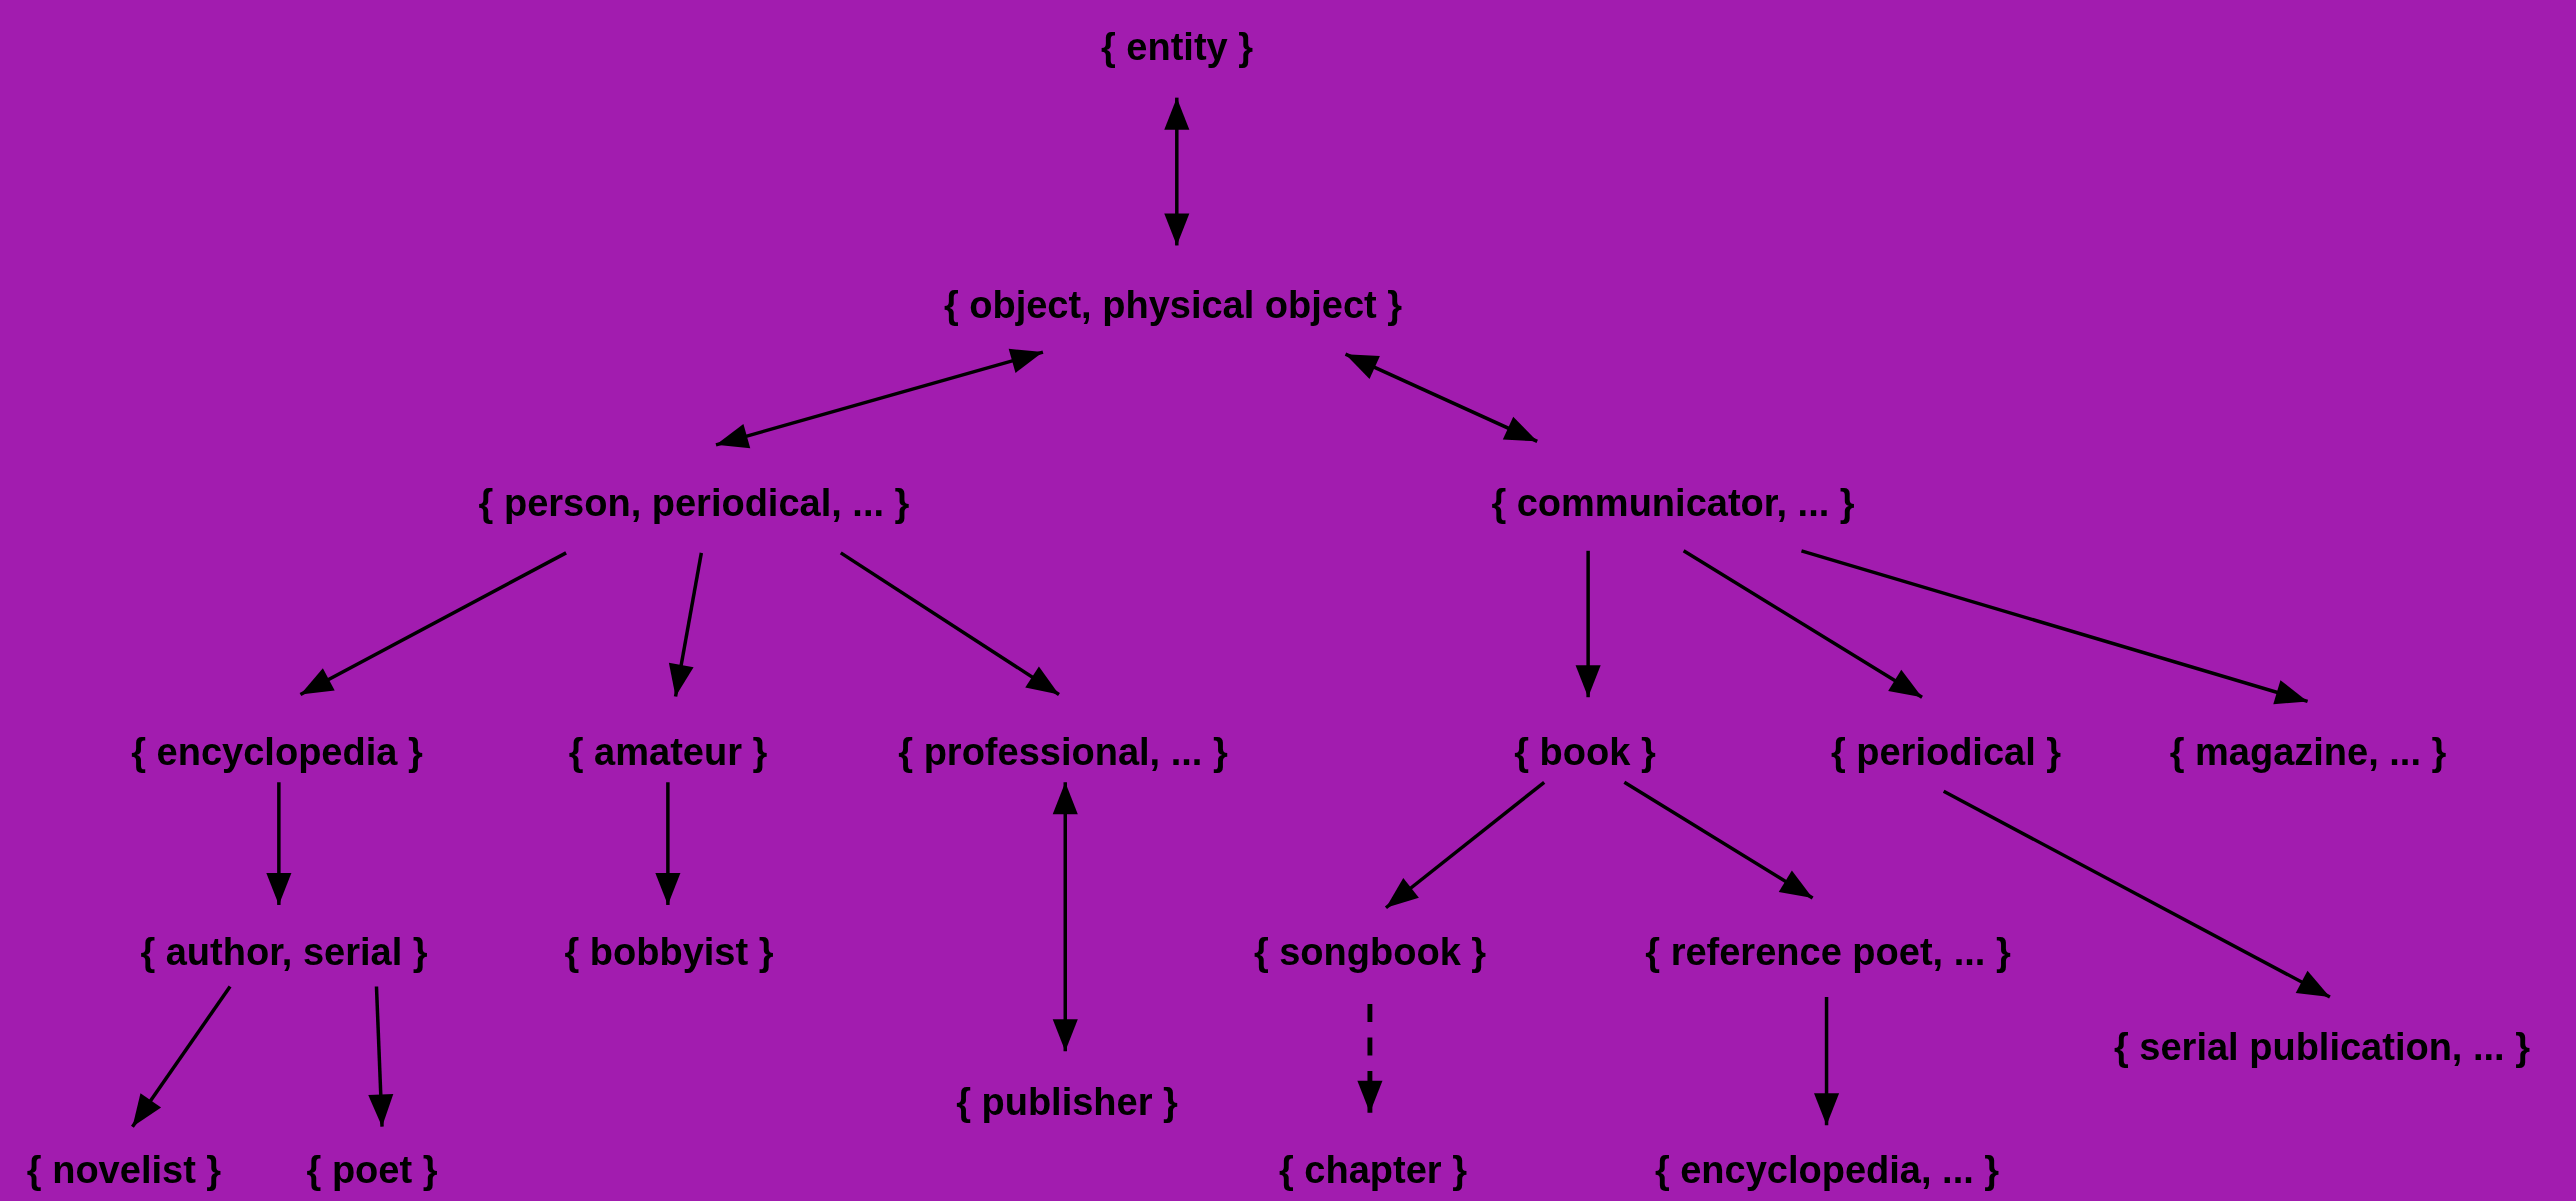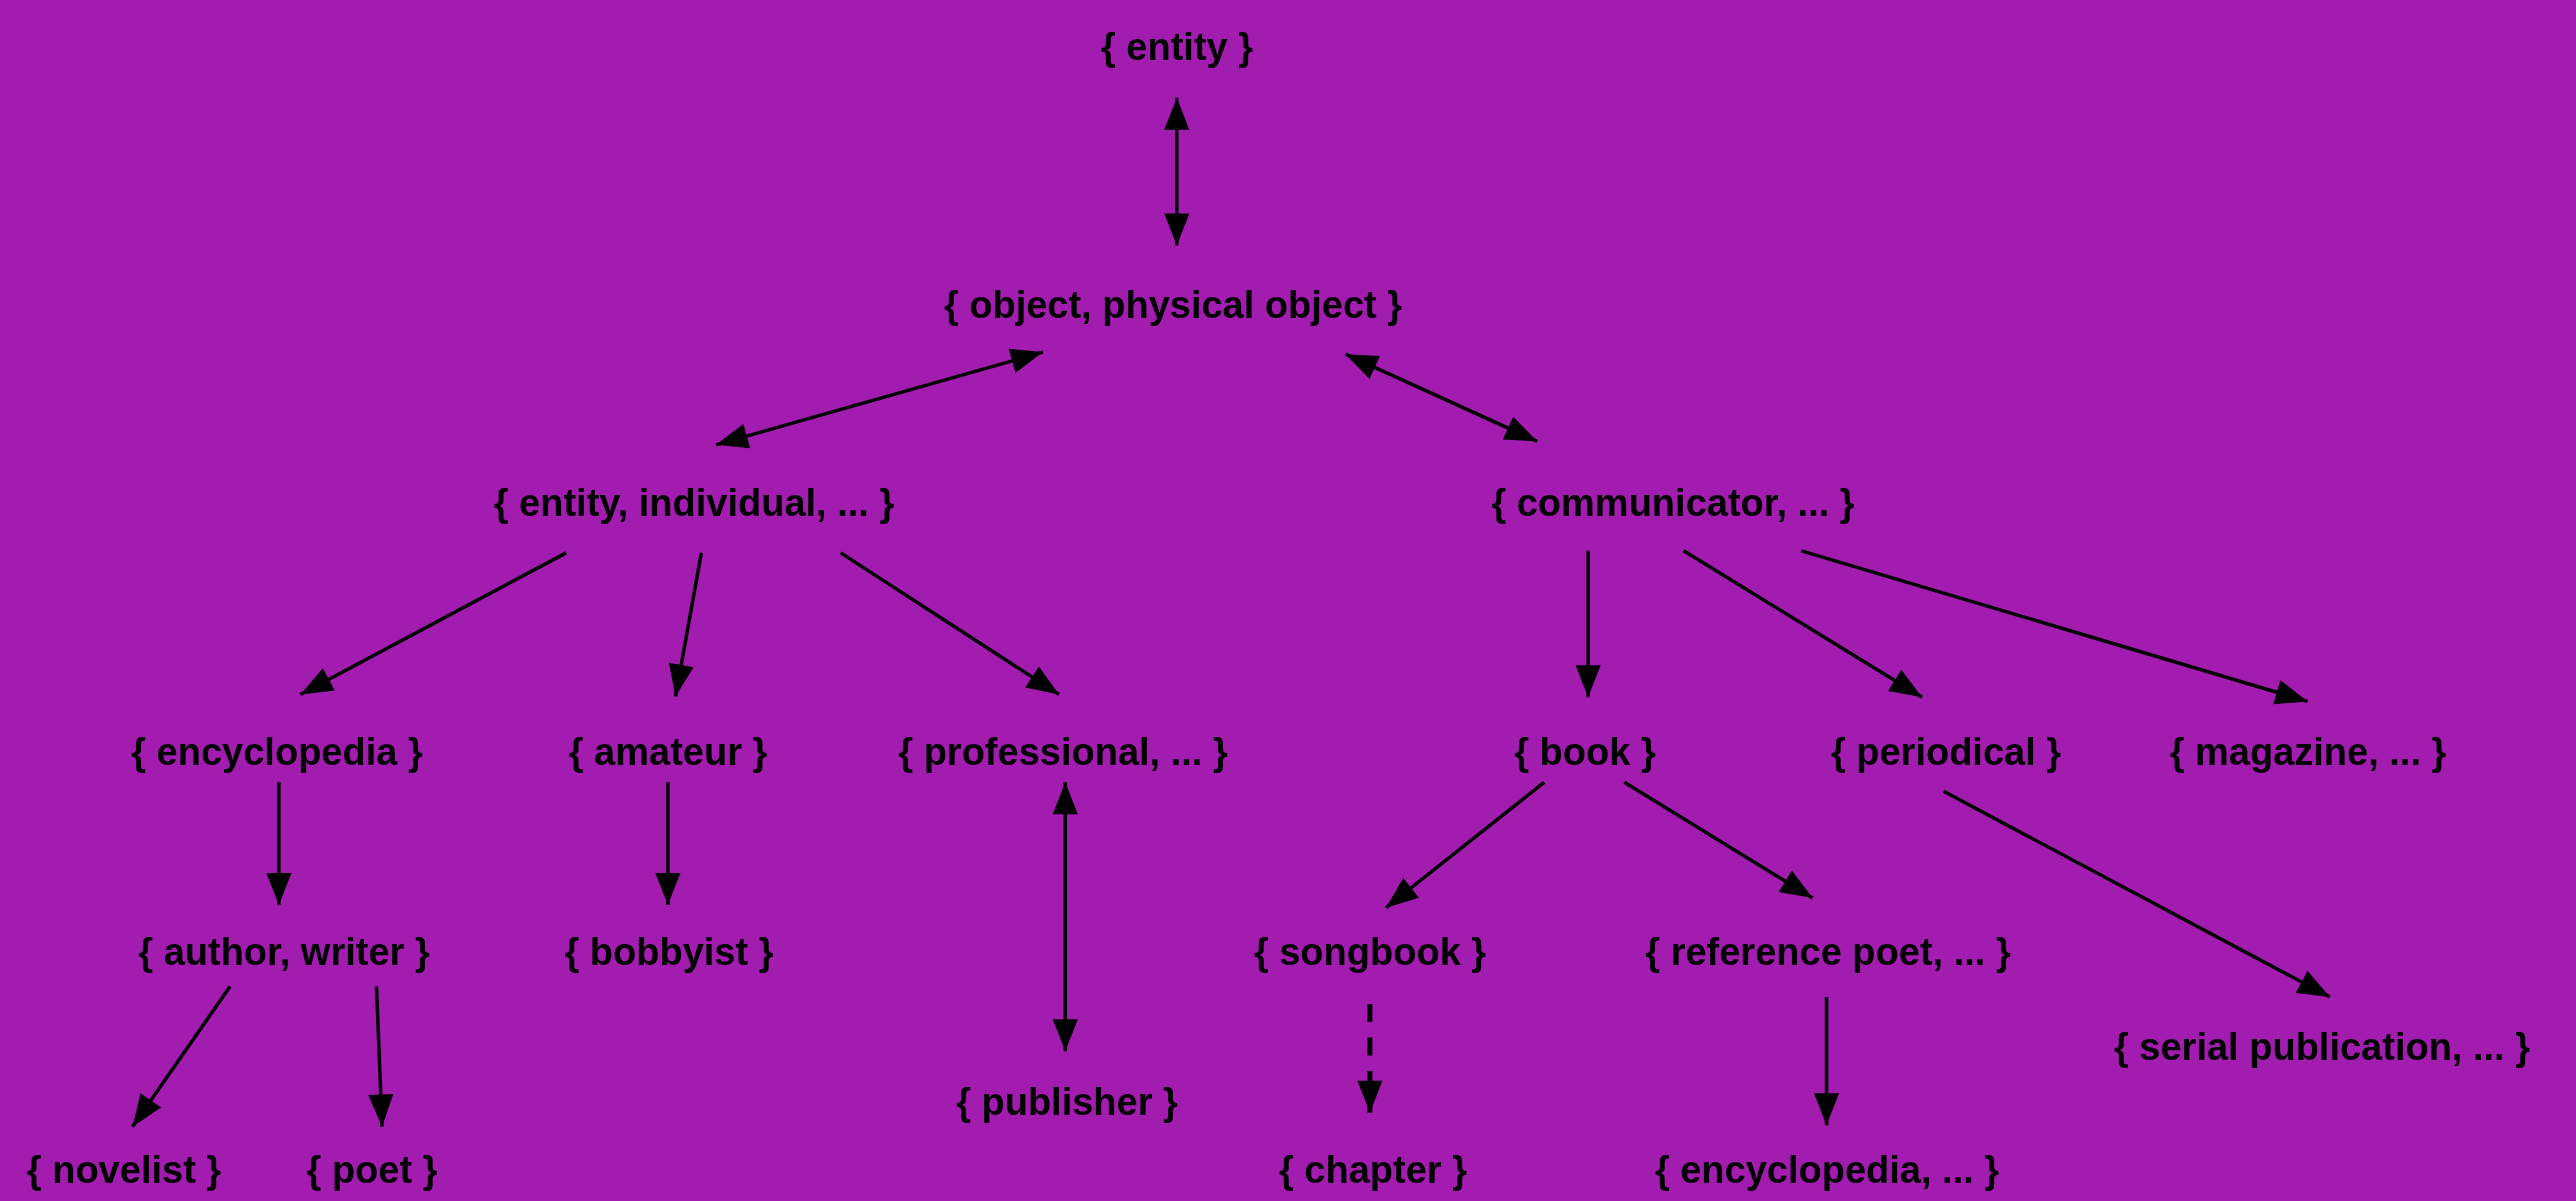--- a/index.html
+++ b/index.html
@@ -74,29 +74,29 @@
     <line class="edge" x1="2584" y1="790" x2="3310" y2="1006" marker-end="url(#arrow)"></line>
     <line class="edge" x1="2215" y1="1122" x2="1988" y2="1302" marker-end="url(#arrow)"></line>
     <line class="edge" x1="2330" y1="1122" x2="2600" y2="1288" marker-end="url(#arrow)"></line>
     <line class="edge dashed" x1="1965" y1="1440" x2="1965" y2="1596" marker-end="url(#arrow)"></line>
     <line class="edge" x1="2620" y1="1430" x2="2620" y2="1614" marker-end="url(#arrow)"></line>
     <line class="edge" x1="2788" y1="1135" x2="3342" y2="1430" marker-end="url(#arrow)"></line>
   </svg>
 
   <div class="node n-entity">{ entity }</div>
   <div class="node n-object">{ object, physical object }</div>
-  <div class="node n-person">{ entity, individual, ... }</div>
+  <div class="node n-person">{ person, periodical, ... }</div>
   <div class="node n-publication">{ communicator, ... }</div>
   <div class="node n-communicator">{ encyclopedia }</div>
   <div class="node n-amateur">{ amateur }</div>
   <div class="node n-professional">{ professional, ... }</div>
   <div class="node n-book">{ book }</div>
   <div class="node n-periodical">{ periodical }</div>
   <div class="node n-magazine">{ magazine, ... }</div>
-  <div class="node n-author">{ author, writer }</div>
+  <div class="node n-author">{ author, serial }</div>
   <div class="node n-bobbyist">{ bobbyist }</div>
   <div class="node n-songbook">{ songbook }</div>
   <div class="node n-reference_book">{ reference poet, ... }</div>
   <div class="node n-publisher">{ publisher }</div>
   <div class="node n-serial_publication">{ serial publication, ... }</div>
   <div class="node n-novelist">{ novelist }</div>
   <div class="node n-poet">{ poet }</div>
   <div class="node n-chapter">{ chapter }</div>
   <div class="node n-encyclopedia">{ encyclopedia, ... }</div>
 

